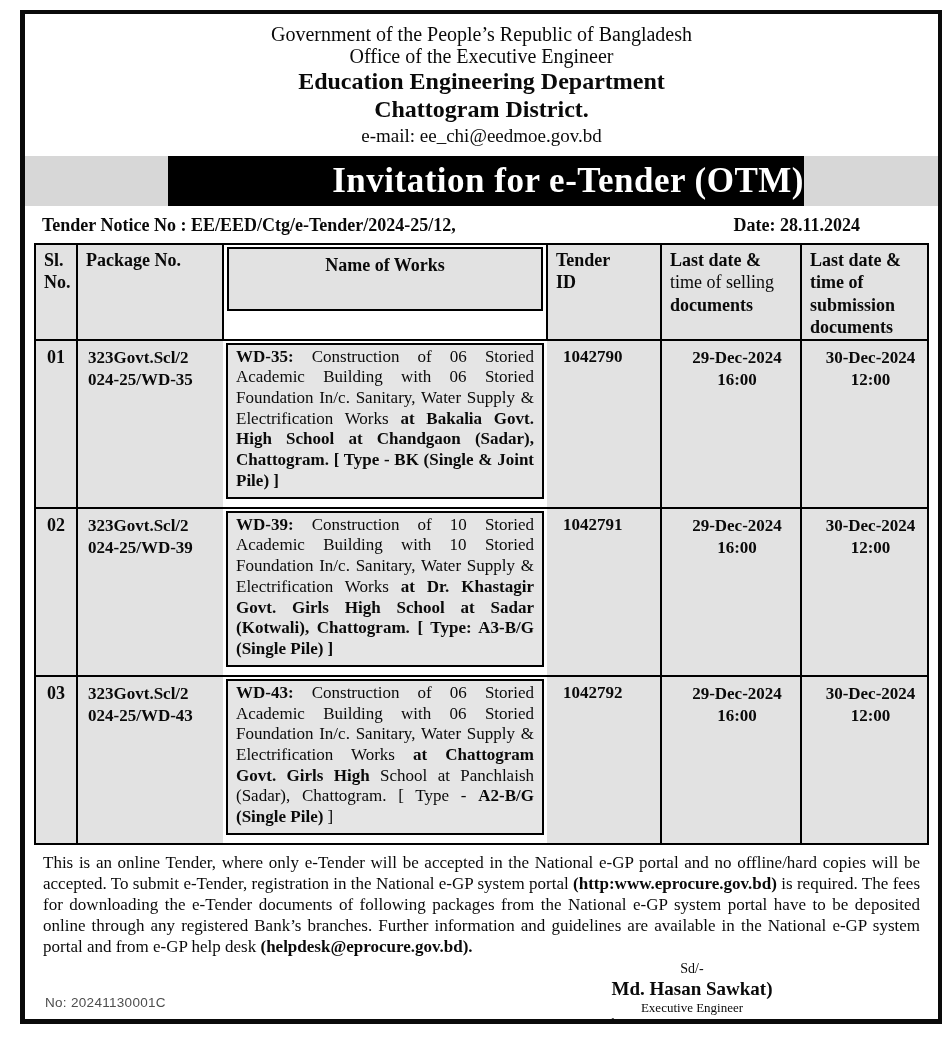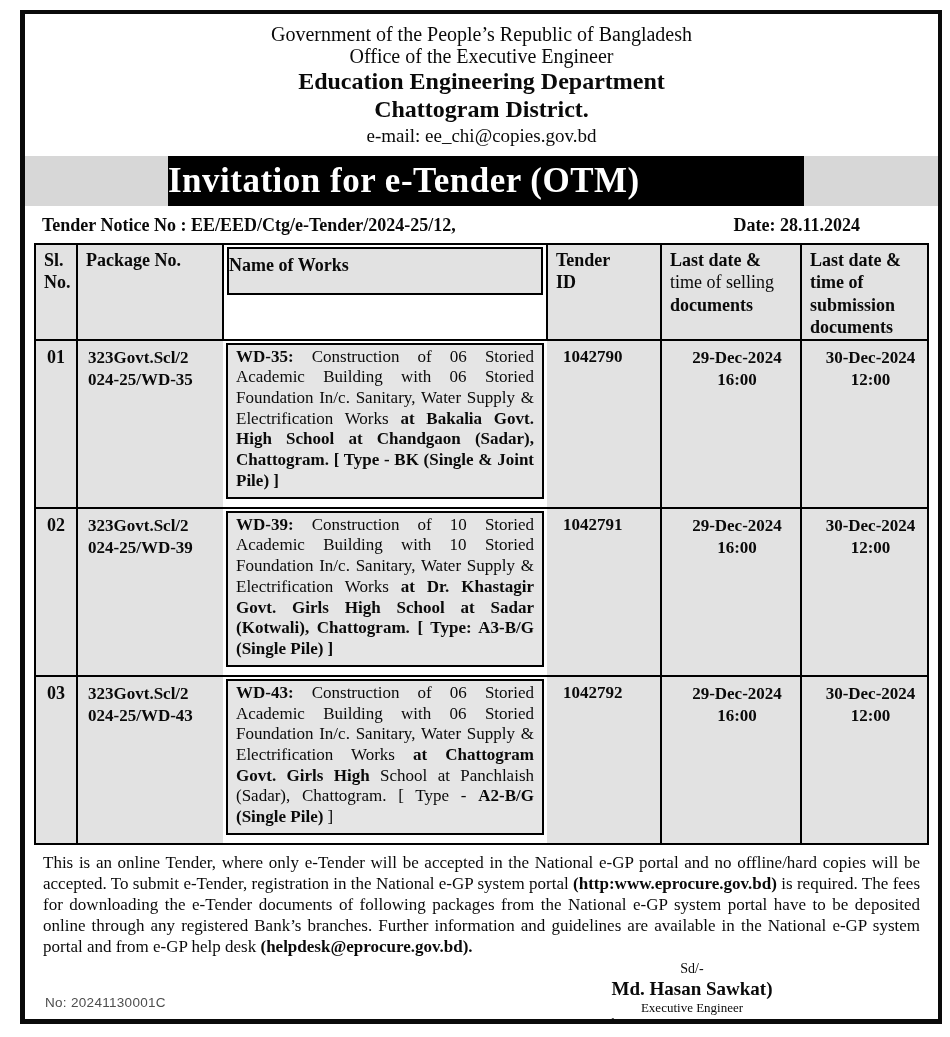--- a/index.html
+++ b/index.html
@@ -6,33 +6,33 @@
   body{width:950px;height:1037px;position:relative;font-family:"Liberation Serif",serif;color:#0a0a0a;}
   .frame{position:absolute;left:8px;top:10px;right:8px;bottom:13px;border:solid #0a0a0a;border-width:4px 4px 5px 5px;background:#fff;overflow:hidden;margin-left:12px;}
   
   .hdr{text-align:center;padding-top:9px;line-height:1.1;}
   .hdr .l1,.hdr .l2{font-size:20px;}
   .hdr .l3,.hdr .l4{font-size:24px;font-weight:bold;line-height:1.18;}
   .hdr .l5{font-size:19px;margin-top:2px;}
   
   .band{margin-top:9px;height:50px;background:#d7d7d7;position:relative;}
   .banner{position:absolute;left:143px;top:0;width:636px;height:50px;background:#000;color:#fff;
-          font-weight:bold;font-size:35px;line-height:49px;text-align:left;letter-spacing:.5px;}
+          font-weight:bold;font-size:35px;line-height:49px;text-align:right;letter-spacing:.5px;}
   
   .notice{display:flex;justify-content:space-between;font-weight:bold;font-size:18px;
           padding:9px 78px 5px 17px;}
   
   table{border-collapse:collapse;table-layout:fixed;width:calc(100% - 18px);margin:2px 9px 0 9px;}
   th,td{border:2px solid #000;background:#e2e2e2;vertical-align:top;font-family:"Liberation Serif",serif;}
   thead th{font-size:18px;font-weight:bold;text-align:left;padding:4px 6px 0 8px;height:86px;line-height:1.25;}
   thead th div{display:block;}
   thead th .rw{font-weight:normal;}
   th.works-h{background:#fff;padding:0;}
-  .works-hbox{margin:2px 3px;border:2px solid #000;background:#e2e2e2;height:48px;box-sizing:border-box;
-              font-weight:bold;font-size:18px;padding-top:5px;}
+  .works-hbox{margin:2px 3px;border:2px solid #000;background:#e2e2e2;height:64px;box-sizing:border-box;
+              text-align:center;font-weight:bold;font-size:18px;padding-top:5px;}
   tbody tr:nth-child(1) td{height:146px;}
   tbody tr:nth-child(2) td{height:150px;}
   tbody tr:nth-child(3) td{height:153px;}
   td.sl{font-weight:bold;font-size:18px;text-align:center;padding-top:6px;}
   td.pkg{font-weight:bold;font-size:17px;padding:6px 2px 0 10px;border-right:0;line-height:1.3;}
   td.pkg span{display:block;}
   td.works{background:#fff;border-left:0;border-right:0;padding:0;}
   .works-box{margin:2px 3px 8px 3px;border:2px solid #000;background:#e5e5e5;padding:2px 8px 5px 8px;
              text-align:justify;font-size:17px;line-height:1.22;}
   td.tid{font-weight:bold;font-size:17px;padding:6px 0 0 16px;border-left:0;}
@@ -53,21 +53,21 @@
 </head>
 <body>
 
 <div class="frame">
 
   <div class="hdr">
     <div class="l1">Government of the People’s Republic of  Bangladesh</div>
     <div class="l2">Office of the Executive Engineer</div>
     <div class="l3">Education Engineering Department</div>
     <div class="l4">Chattogram District.</div>
-    <div class="l5">e-mail: ee_chi@copies.gov.bd</div>
+    <div class="l5">e-mail: ee_chi@eedmoe.gov.bd</div>
   </div>
 
   <div class="band">
     <div class="banner">Invitation for e-Tender (OTM)</div>
   </div>
 
   <div class="notice">
     <span>Tender Notice No :  EE/EED/Ctg/e-Tender/2024-25/12,</span>
     <span>Date:  28.11.2024</span>
   </div>

